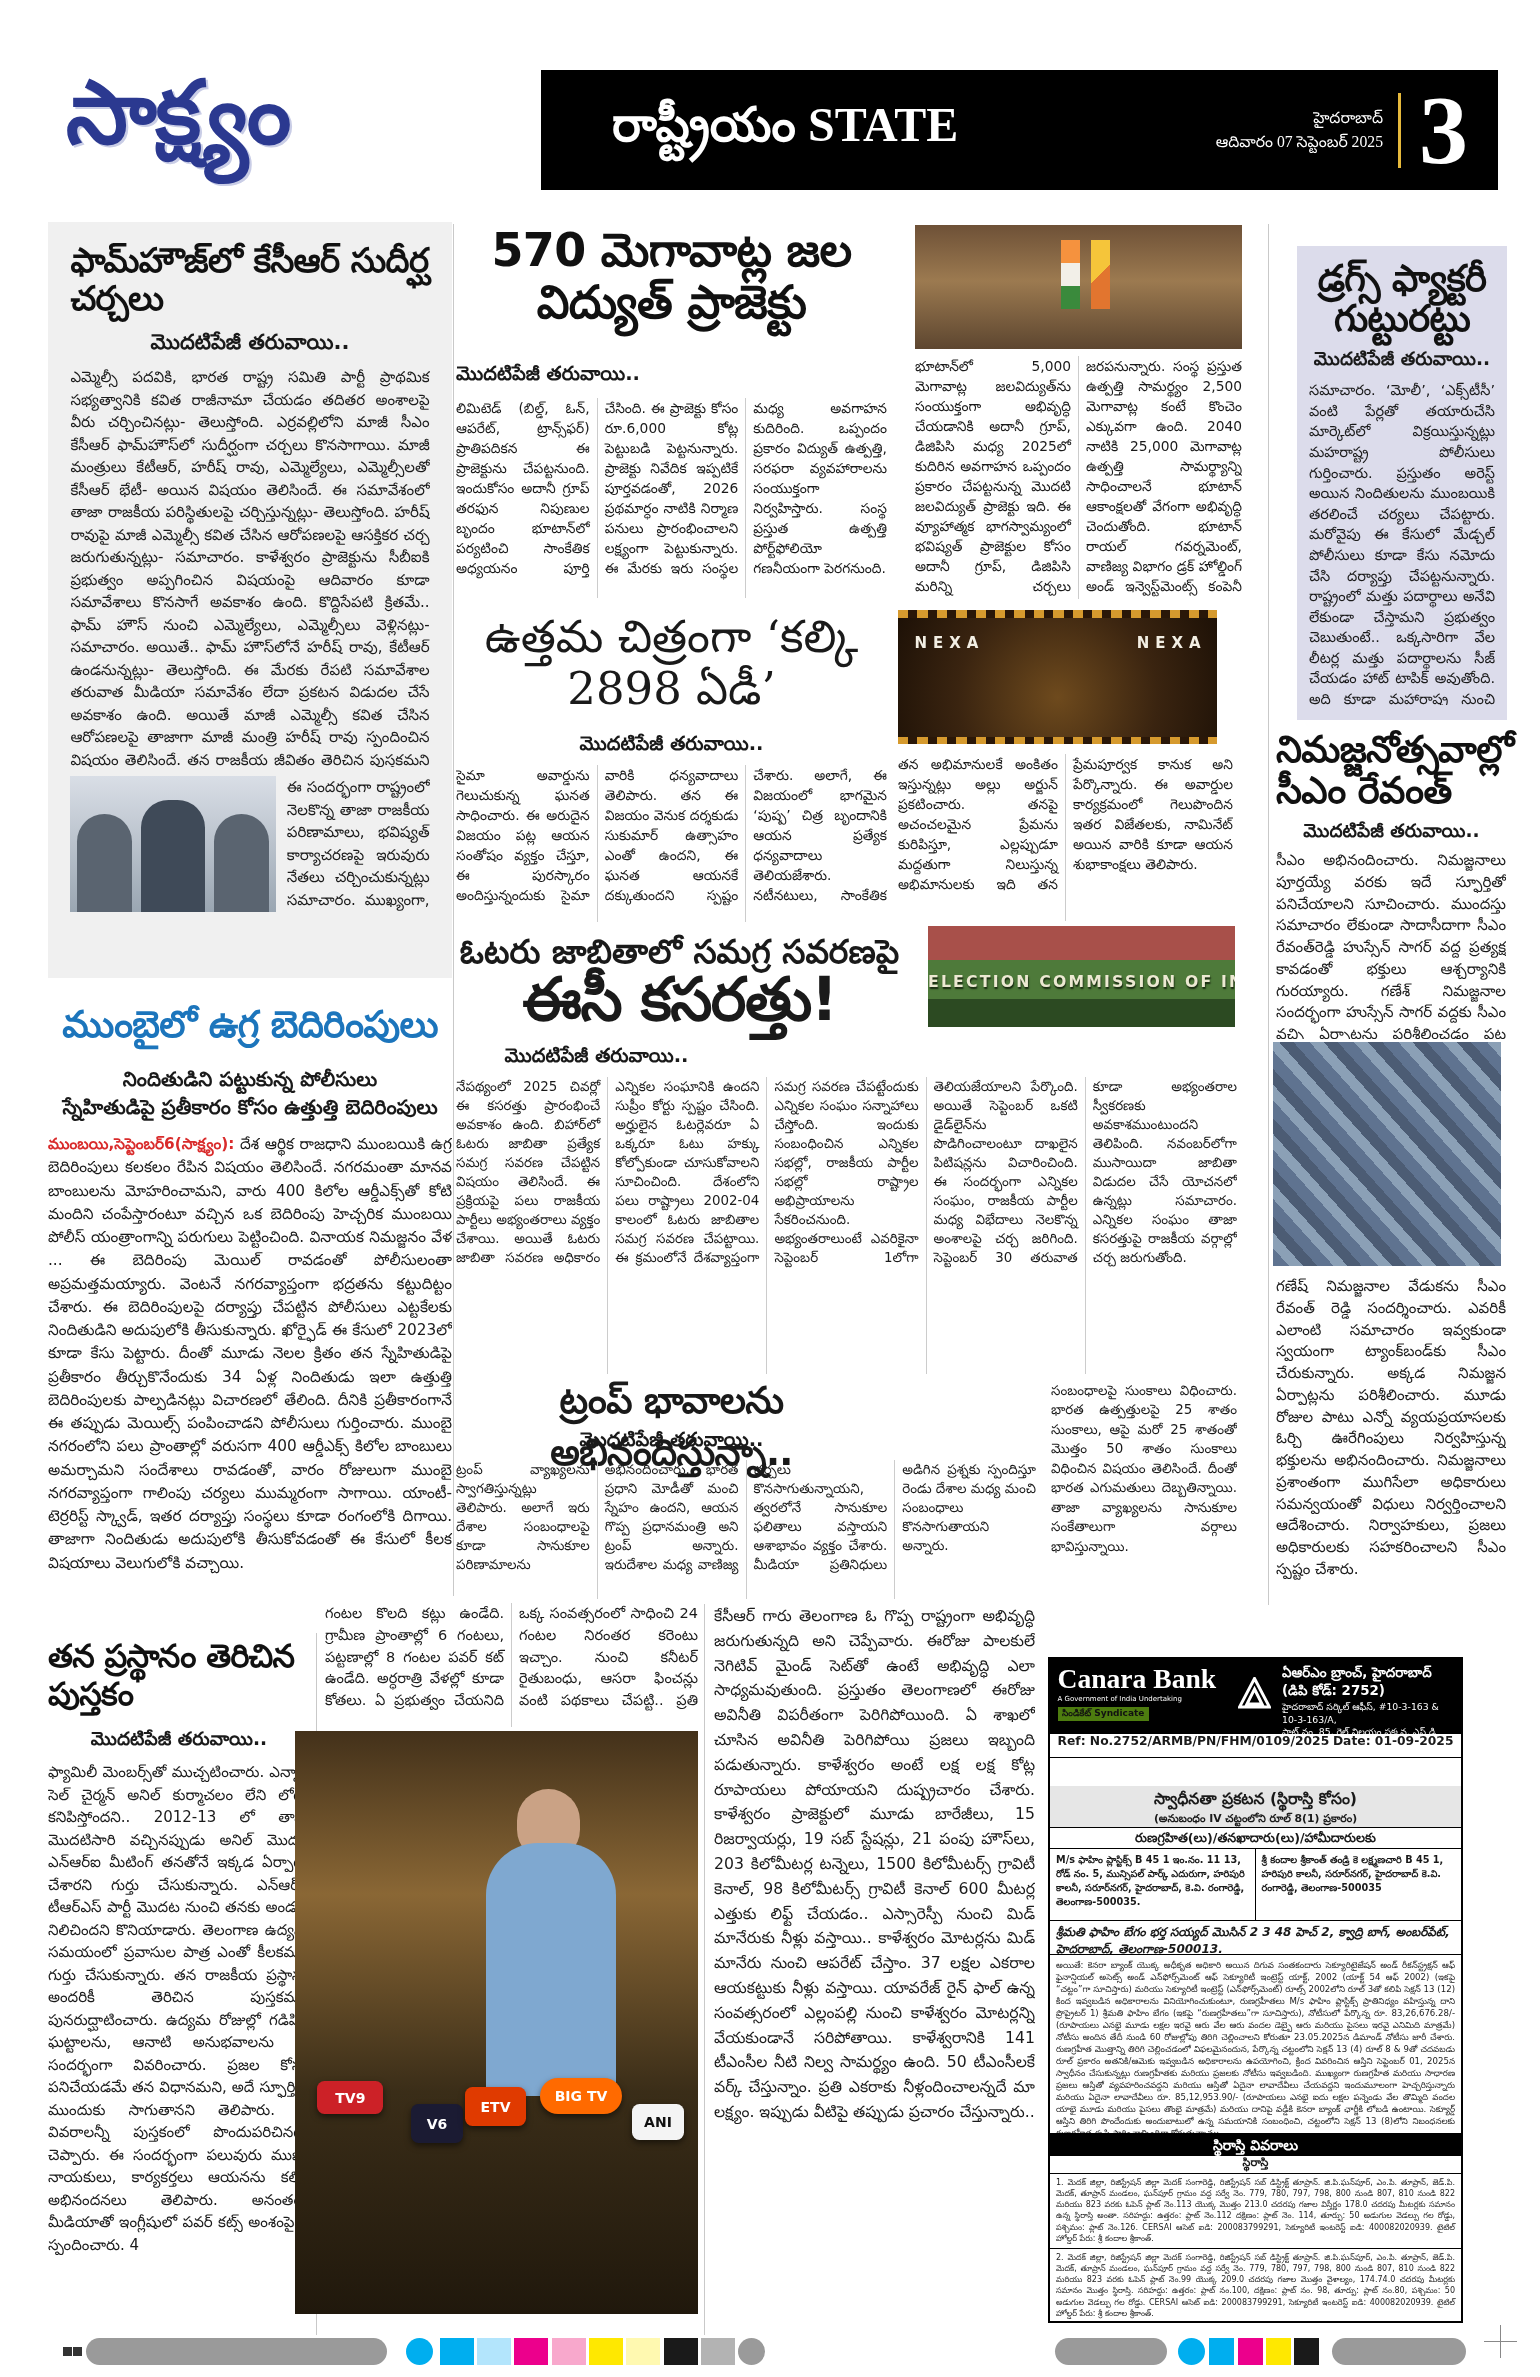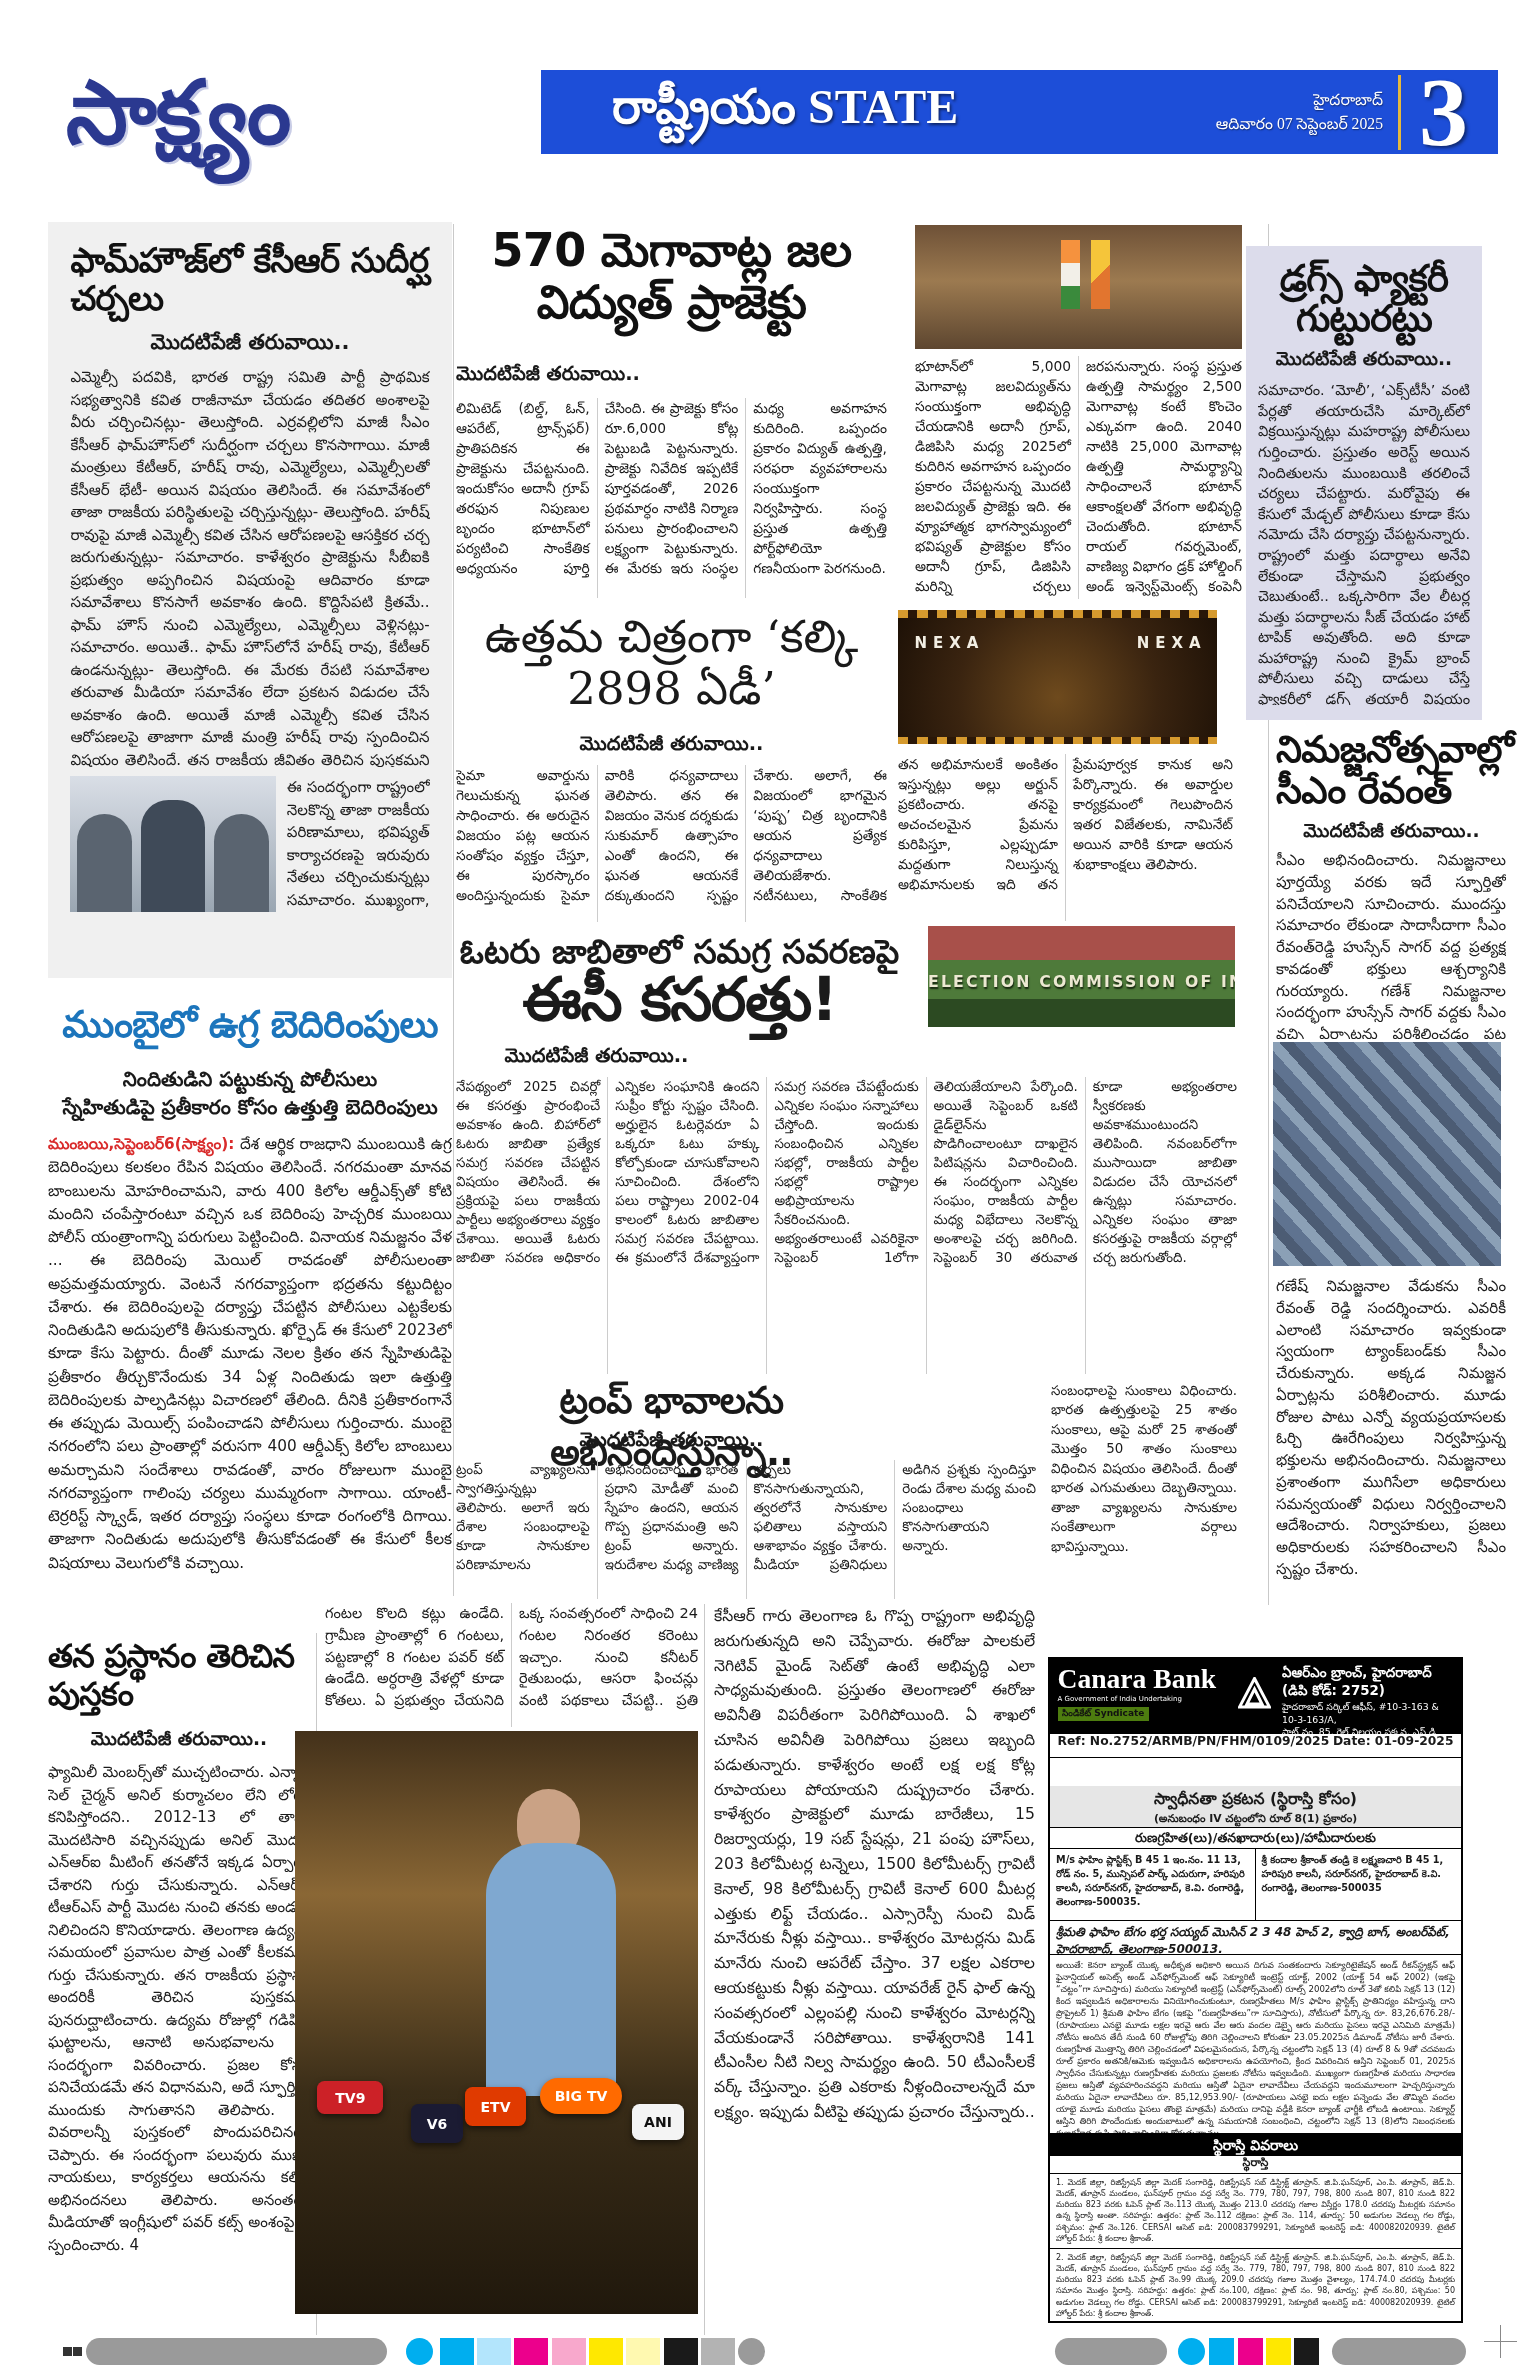--- a/index.html
+++ b/index.html
@@ -2,21 +2,21 @@
 <html style="font-size:12px"><head>
 <meta charset="utf-8">
 <style>
   html,body{margin:0;padding:0;background:#ffffff;}
   .page{position:relative;width:1541px;height:2377px;background:#fff;
         font-family:"DejaVu Sans",sans-serif;color:#1a1a1a;overflow:hidden;}
   .abs{position:absolute;}
   
   .logo{left:66px;top:60px;width:358px;height:127px;font-size:88px;font-weight:800;
         color:#2b3990;line-height:1.2;letter-spacing:-1.5px;text-shadow:2.2px 2.2px 0 #c9cde6;}
-  .banner{left:541px;top:70px;width:957px;height:84px;background:#1d4ed8;color:#fff;
+  .banner{left:541px;top:70px;width:957px;height:120px;background:#000000;color:#fff;
           display:flex;align-items:center;}
   .banner-title{font-family:"Liberation Serif","DejaVu Serif",serif;font-size:48px;font-weight:700;
                 margin-left:71px;text-shadow:1.5px 2.2px 3px rgba(0,0,0,.55);white-space:nowrap;}
   .banner-date{margin-left:auto;text-align:right;font-family:"Liberation Serif",serif;
                font-size:15.7px;line-height:1.5;margin-right:15px;text-shadow:0.7px 0.7px 1.5px rgba(0,0,0,.5);}
   .banner-rule{width:3px;height:75px;background:#e6b93c;margin-right:18px;flex:none;}
   .banner-page{font-family:"Liberation Serif",serif;font-size:98px;font-weight:700;line-height:1;
                margin-right:30px;text-shadow:2.2px 2.2px 3.7px rgba(0,0,0,.5);}
   
   .vr{position:absolute;width:0.7px;background:#c9c9c9;}
@@ -62,21 +62,21 @@
   .eHead2{left:456px;top:969px;width:447px;font-size:60px;font-weight:900;text-align:center;
           letter-spacing:-1.5px;line-height:1;}
   .eMeta{left:477px;top:1044px;width:239px;font-size:19.4px;}
   .eBody{left:456px;top:1077px;width:781px;height:297px;column-count:5;font-size:13.4px;line-height:1.42;}
   
   .fHead{left:456px;top:1379px;width:431px;font-size:37px;font-weight:800;text-align:center;letter-spacing:-0.7px;}
   .fMeta{left:456px;top:1428px;width:431px;font-size:19.4px;}
   .fBody{left:456px;top:1460px;width:580px;height:139px;column-count:4;font-size:13.4px;line-height:1.42;}
   .fSide{left:1051px;top:1381px;width:186px;height:221px;font-size:13.4px;line-height:1.45;}
   
-  .boxG{left:1246px;top:246px;width:236px;height:474px;background:#dcdceb;
+  .boxG{left:1297px;top:246px;width:210px;height:474px;background:#dcdceb;
         padding:13.4px 12px;box-sizing:border-box;}
   .boxG .headline{font-size:37px;text-align:center;line-height:1.08;}
   .boxG .meta{font-size:18.6px;margin:9px 0 6px 0;}
   .boxG .body-text{font-size:14.5px;line-height:1.42;height:325px;}
   
   .hHead{left:1276px;top:729px;width:231px;font-size:37px;font-weight:800;line-height:1.12;text-align:left;}
   .hMeta{left:1276px;top:820px;width:231px;font-size:18.6px;}
   .hBody1{left:1276px;top:850px;width:230px;height:189px;font-size:15px;line-height:1.45;}
   .hBody2{left:1276px;top:1276px;width:230px;height:330px;font-size:15px;line-height:1.45;}
   

